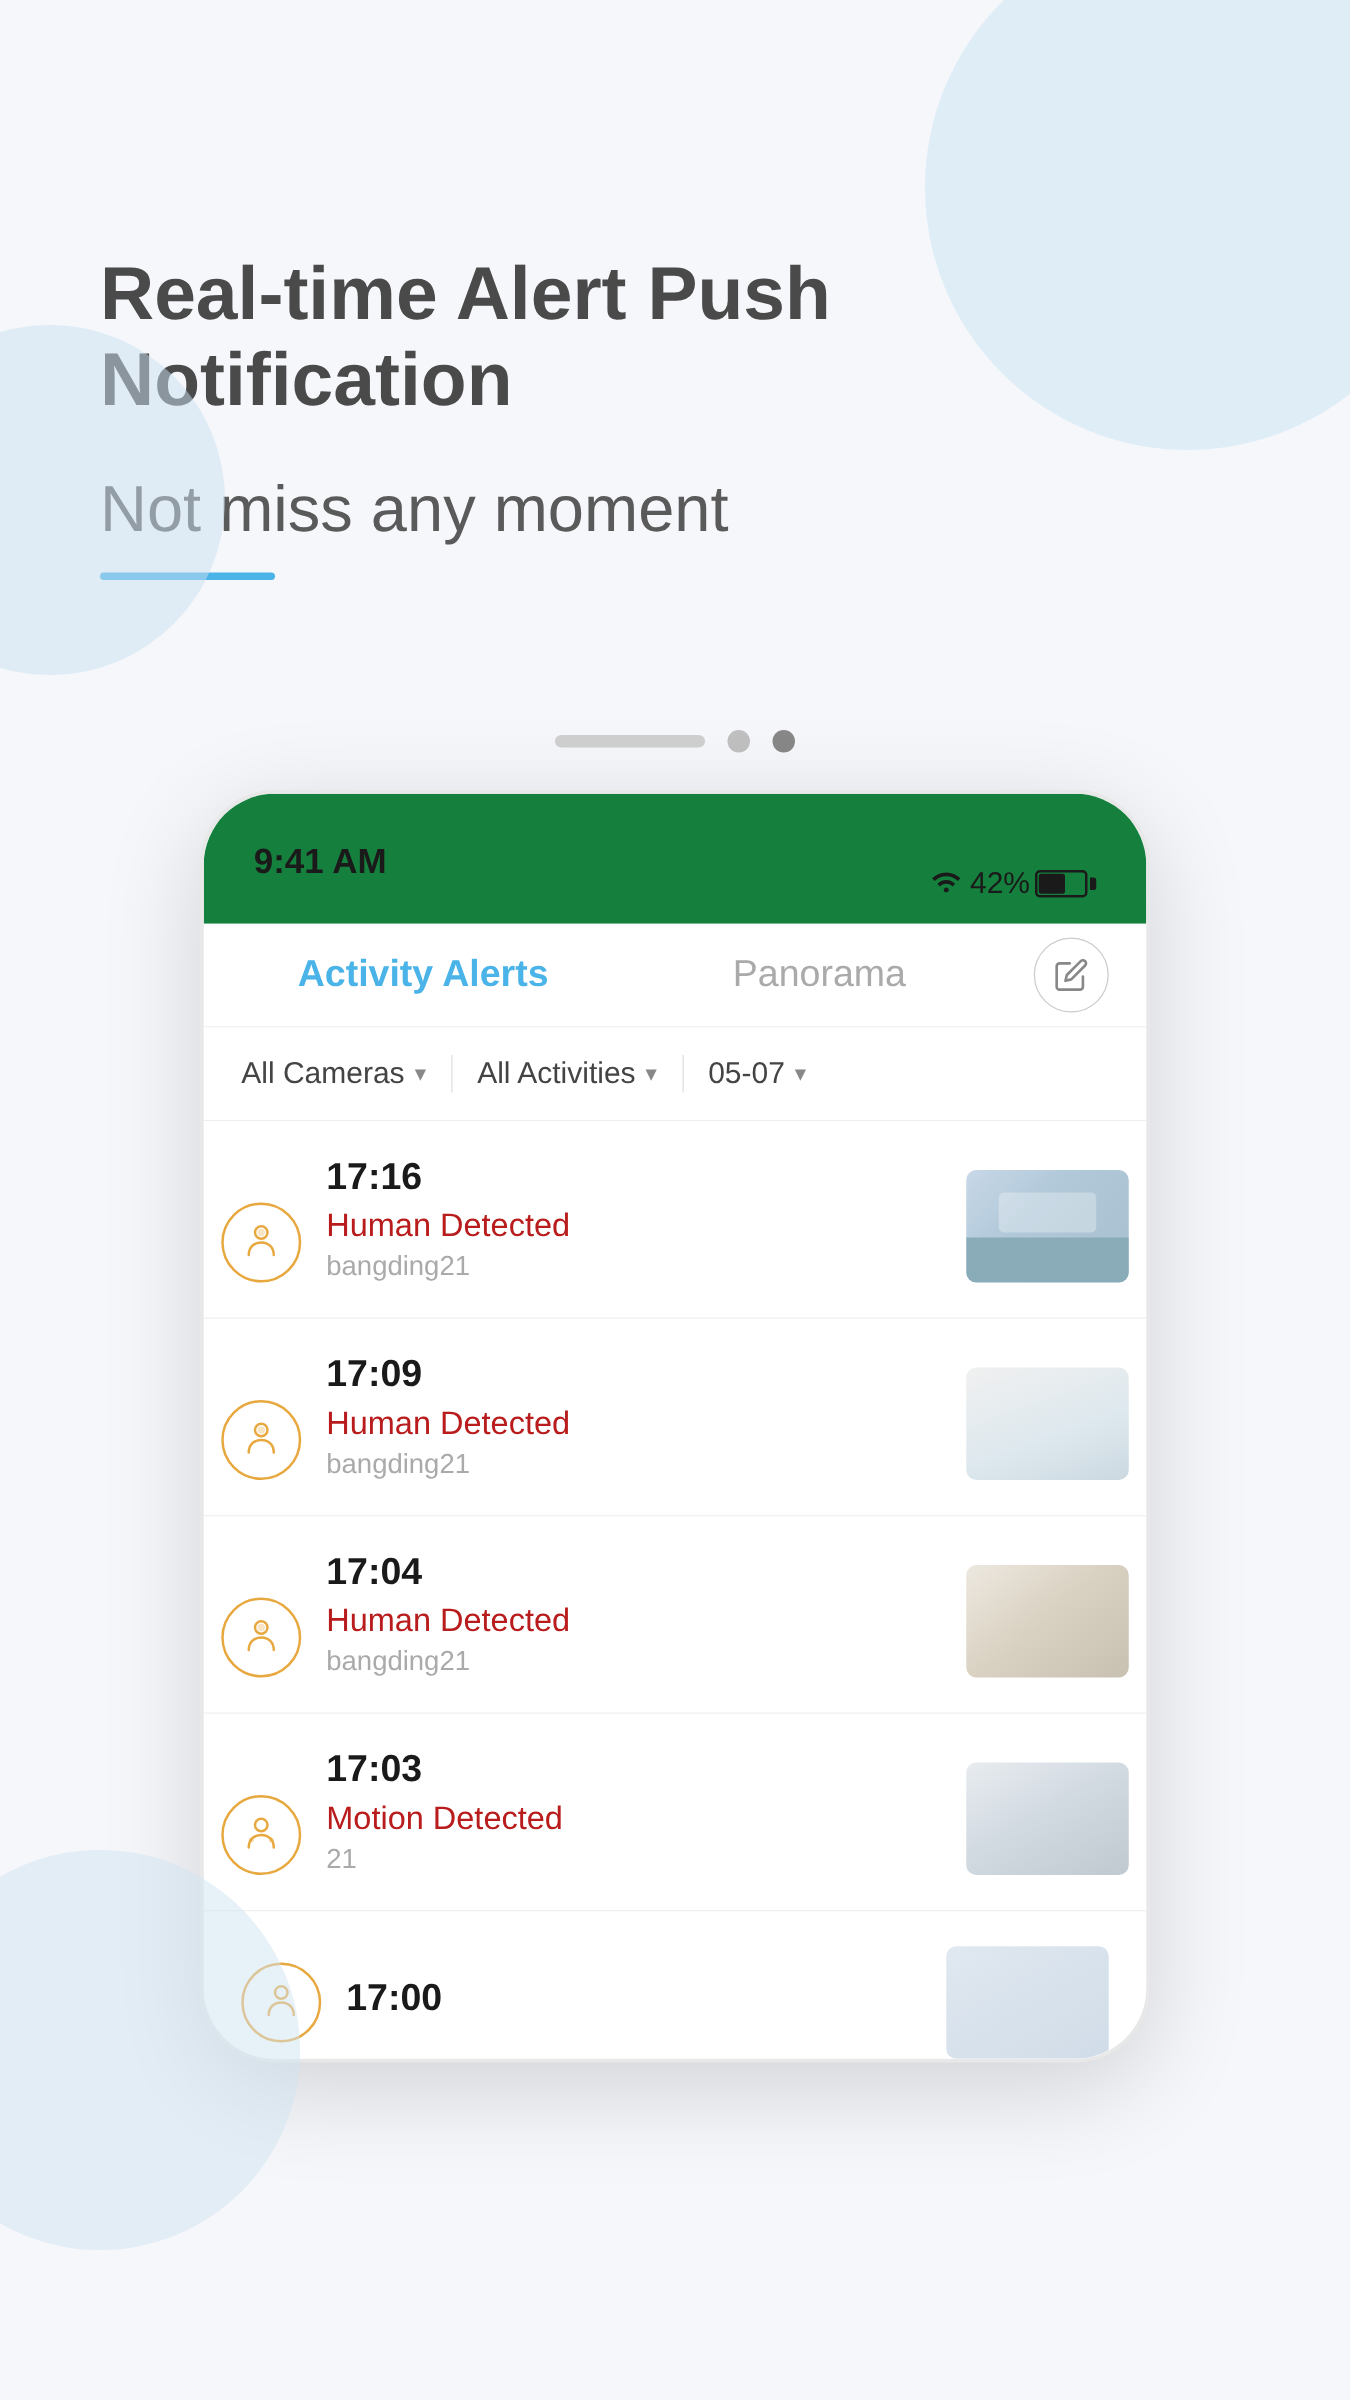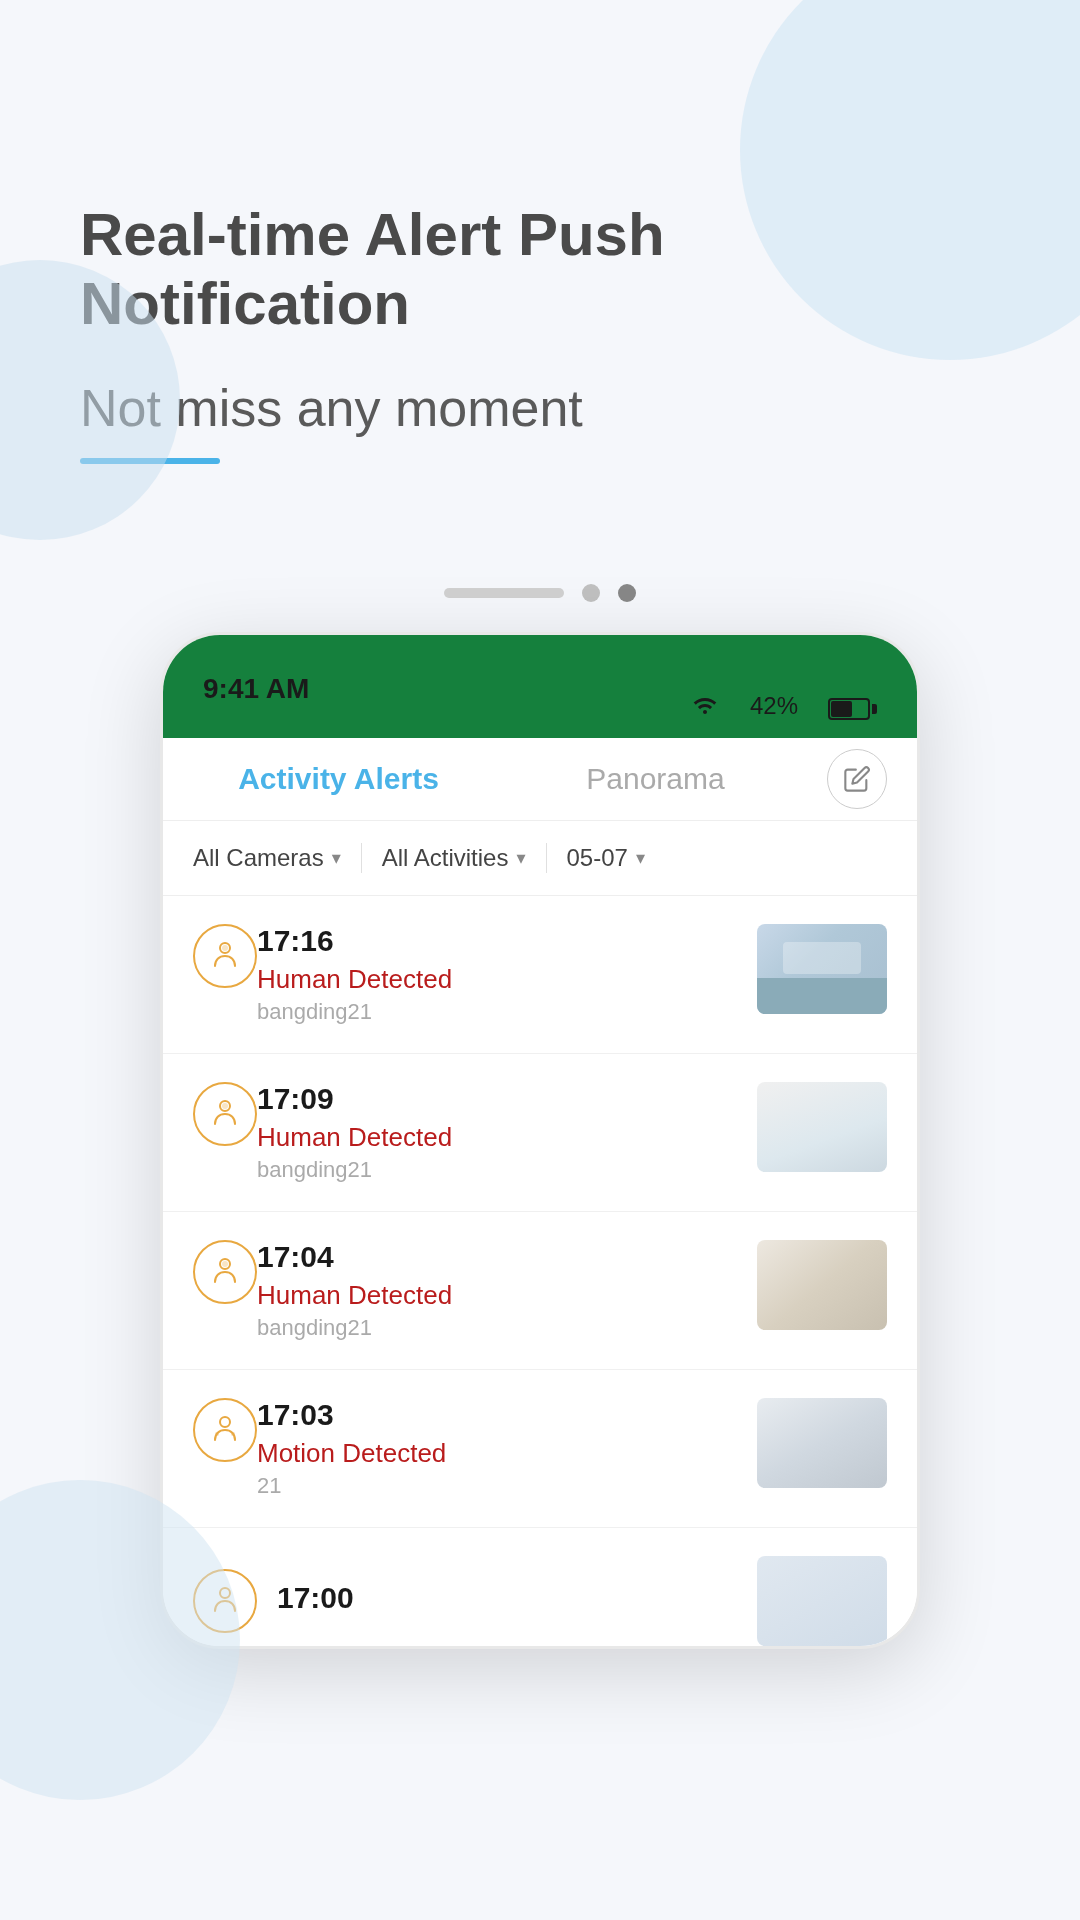--- a/index.html
+++ b/index.html
@@ -135,22 +135,22 @@
     }
 
     .status-time {
       font-size: 28px;
       font-weight: 600;
       color: #1a1a1a;
     }
 
     .status-icons {
       display: flex;
-      align-items: flex-end;
-      gap: 30px;
+      align-items: center;
+      gap: 4px;
       margin-top: 35px;
     }
 
     .wifi-icon {
       font-size: 24px;
       color: #1a1a1a;
     }
 
     .battery-pct {
       font-size: 24px;
@@ -261,23 +261,24 @@
       background: #e0e0e0;
     }
 
     
     .activity-list {
       background: #fff;
     }
 
     .activity-item {
       display: flex;
-      align-items: flex-start;
-      padding: 28px 30px;
+      align-items: flex-end;
+      padding: 28px 14px;
       border-bottom: 1px solid #f0f0f0;
+      gap: 20px;
     }
 
     .activity-icon-wrap {
       width: 64px;
       height: 64px;
       border-radius: 50%;
       border: 2px solid #e8a840;
       display: flex;
       align-items: center;
       justify-content: center;

